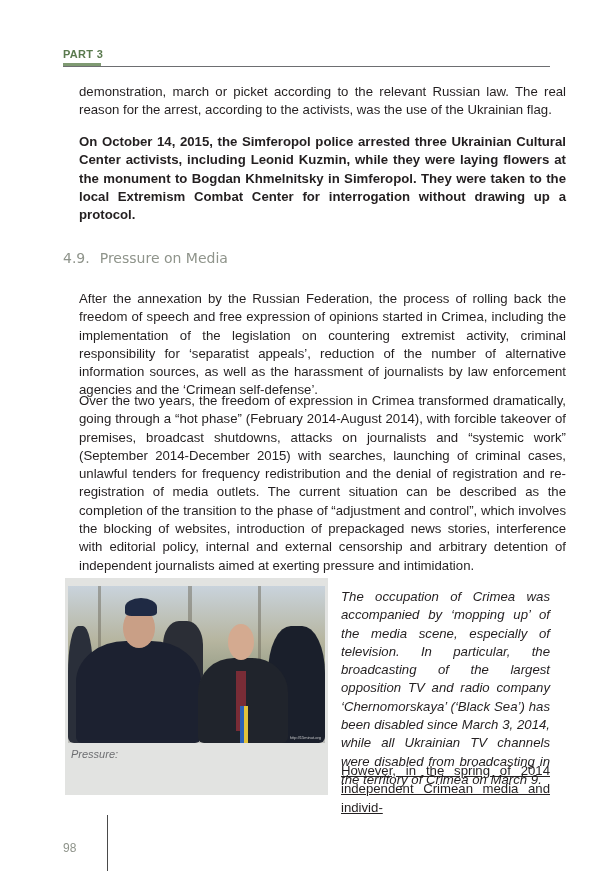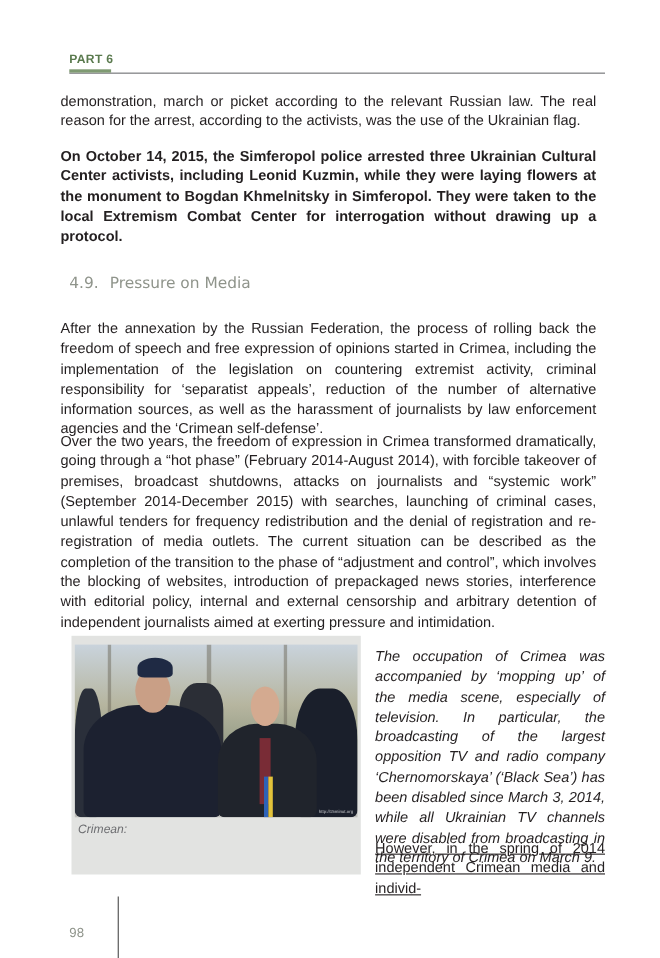--- a/index.html
+++ b/index.html
@@ -4,21 +4,21 @@
 <style>
   html, body { margin: 0; padding: 0; }
   body {
     width: 600px; height: 871px; background: #ffffff; position: relative; overflow: hidden;
     font-family: "Liberation Sans", sans-serif; color: #231f20;
   }
   .header { position: absolute; left: 63px; top: 46px; width: 487px; height: 20px; border-bottom: 1.3px solid #6d6e71; }
   .part { position: absolute; left: 0; top: 2px; font-size: 11px; font-weight: bold; color: #5a7a4e; letter-spacing: 0.3px; }
   .part-underline { position: absolute; left: 0; top: 17px; width: 38px; height: 3px; background: #7f9a72; }
   .htitle { position: absolute; left: 67px; top: 3px; font-size: 10.5px; color: #3a3a3a; letter-spacing: 0.1px; }
-  .para { position: absolute; left: 55px; width: 487px; font-size: 13.2px; line-height: 18.3px; text-align: justify; color: #231f20; }
+  .para { position: absolute; left: 79px; width: 487px; font-size: 13.2px; line-height: 18.3px; text-align: justify; color: #231f20; }
   .section-title { position: absolute; left: 63px; top: 250px; font-size: 14px; color: #8f948b; font-family: "DejaVu Sans", sans-serif; }
   .section-title .num { margin-right: 10px; }
   .photo-box { position: absolute; left: 65px; top: 578px; width: 263px; height: 217px; background: #e2e3e1; }
   .photo { position: absolute; left: 3px; top: 8px; width: 257px; height: 157px; overflow: hidden;
     background: linear-gradient(180deg, #c9d3dc 0%, #b6b59f 35%, #9aa08a 55%, #8b8d86 70%, #bfc0bc 100%); }
   .tree { position: absolute; background: #6e6a5c; opacity: 0.5; }
   .figure { position: absolute; border-radius: 40% 40% 6px 6px; background: #1d2230; }
   .head { position: absolute; border-radius: 50%; background: #c99f86; }
   .cap { position: absolute; background: #1f2a44; border-radius: 50% 50% 20% 20%; }
   .watermark { position: absolute; right: 4px; bottom: 3px; font-size: 4px; color: #ffffff; opacity: 0.7; }
@@ -26,21 +26,21 @@
   .caption .label { position: absolute; left: 0; top: 0; font-style: italic; color: #6d6e71; font-family: "Liberation Sans", sans-serif; font-size: 11px; }
   .caption .text { margin-left: 45px; display: block; }
   .side { position: absolute; left: 341px; width: 209px; font-size: 13.2px; line-height: 18.3px; text-align: justify; text-align-last: left; color: #231f20; }
   .pagenum { position: absolute; left: 63px; top: 814px; font-size: 12px; color: #8f948b; margin-top: 27px; }
   .vline { position: absolute; left: 107px; top: 815px; width: 1.3px; height: 56px; background: #4a4a4a; }
 </style>
 </head>
 <body>
 
 <div class="header">
-  <span class="part">PART 6</span>
+  <span class="part">PART 3</span>
   <span class="part-underline"></span>
 </div>
 
 <div class="para" style="top:83px;">demonstration, march or picket according to the relevant Russian law. The real reason for the arrest, according to the activists, was the use of the Ukrainian flag.</div>
 <div class="para" style="top:133px;font-weight:bold;">On October 14, 2015, the Simferopol police arrested three Ukrainian Cultural Center activists, including Leonid Kuzmin, while they were laying flowers at the monument to Bogdan Khmelnitsky in Simferopol. They were taken to the local Extremism Combat Center for interrogation without drawing up a protocol.</div>
 
 <div class="section-title">
   <span class="num">4.9.</span><span>Pressure on Media</span>
 </div>
 
@@ -59,21 +59,21 @@
     <div class="head" style="left:55px;top:22px;width:32px;height:40px;"></div>
     <div class="cap" style="left:57px;top:12px;width:32px;height:18px;"></div>
     <div class="figure" style="left:130px;top:72px;width:90px;height:85px;background:#20242c;"></div>
     <div class="head" style="left:160px;top:38px;width:26px;height:36px;background:#d4aa90;"></div>
     <div style="position:absolute;left:168px;top:85px;width:10px;height:60px;background:#a0303a;opacity:0.7;"></div>
     <div style="position:absolute;left:172px;top:120px;width:4px;height:37px;background:#2d62b8;"></div>
     <div style="position:absolute;left:176px;top:120px;width:4px;height:37px;background:#e2c23a;"></div>
     <span class="watermark">http://15minut.org</span>
   </div>
   <div class="caption">
-    <span class="label">Crimean:</span>
+    <span class="label">Pressure:</span>
   </div>
 </div>
 
 <div class="side" style="top:588px;font-style:italic;">The occupation of Crimea was accompanied by ‘mopping up’ of the media scene, especially of television. In particular, the broadcasting of the largest opposition TV and radio company ‘Chernomorskaya’ (‘Black Sea’) has been disabled since March 3, 2014, while all Ukrainian TV channels were disabled from broadcasting in the territory of Crimea on March 9.</div>
 <div class="side" style="top:762px;text-decoration:underline;">However, in the spring of 2014 independent Crimean media and individ-</div>
 
 <span class="pagenum">98</span>
 <div class="vline"></div>
 
 </body></html>

